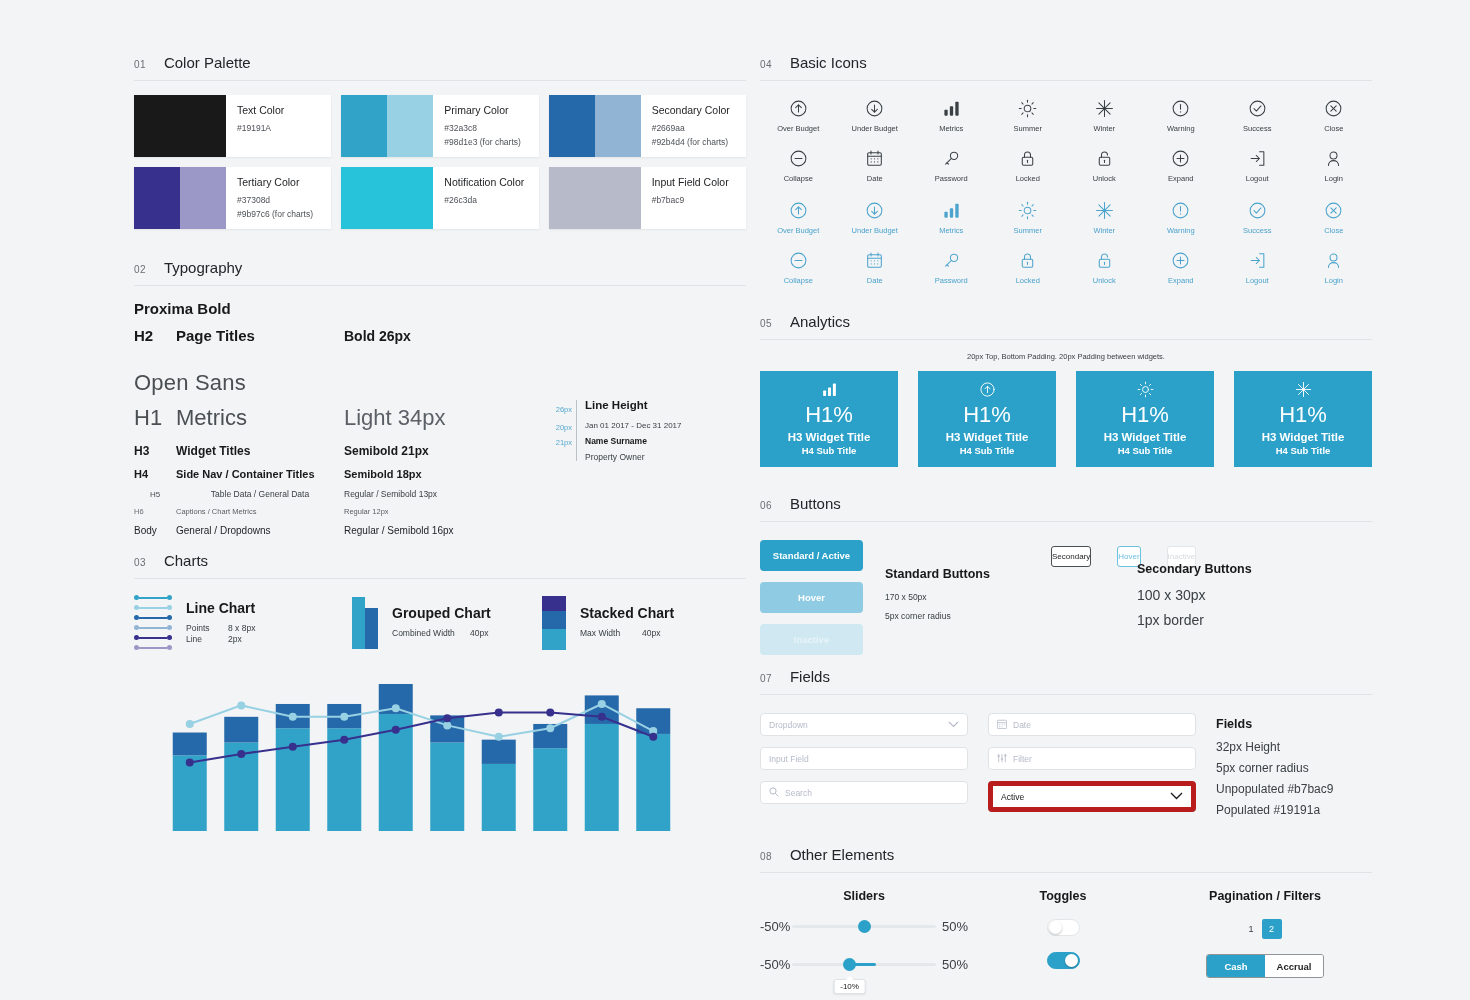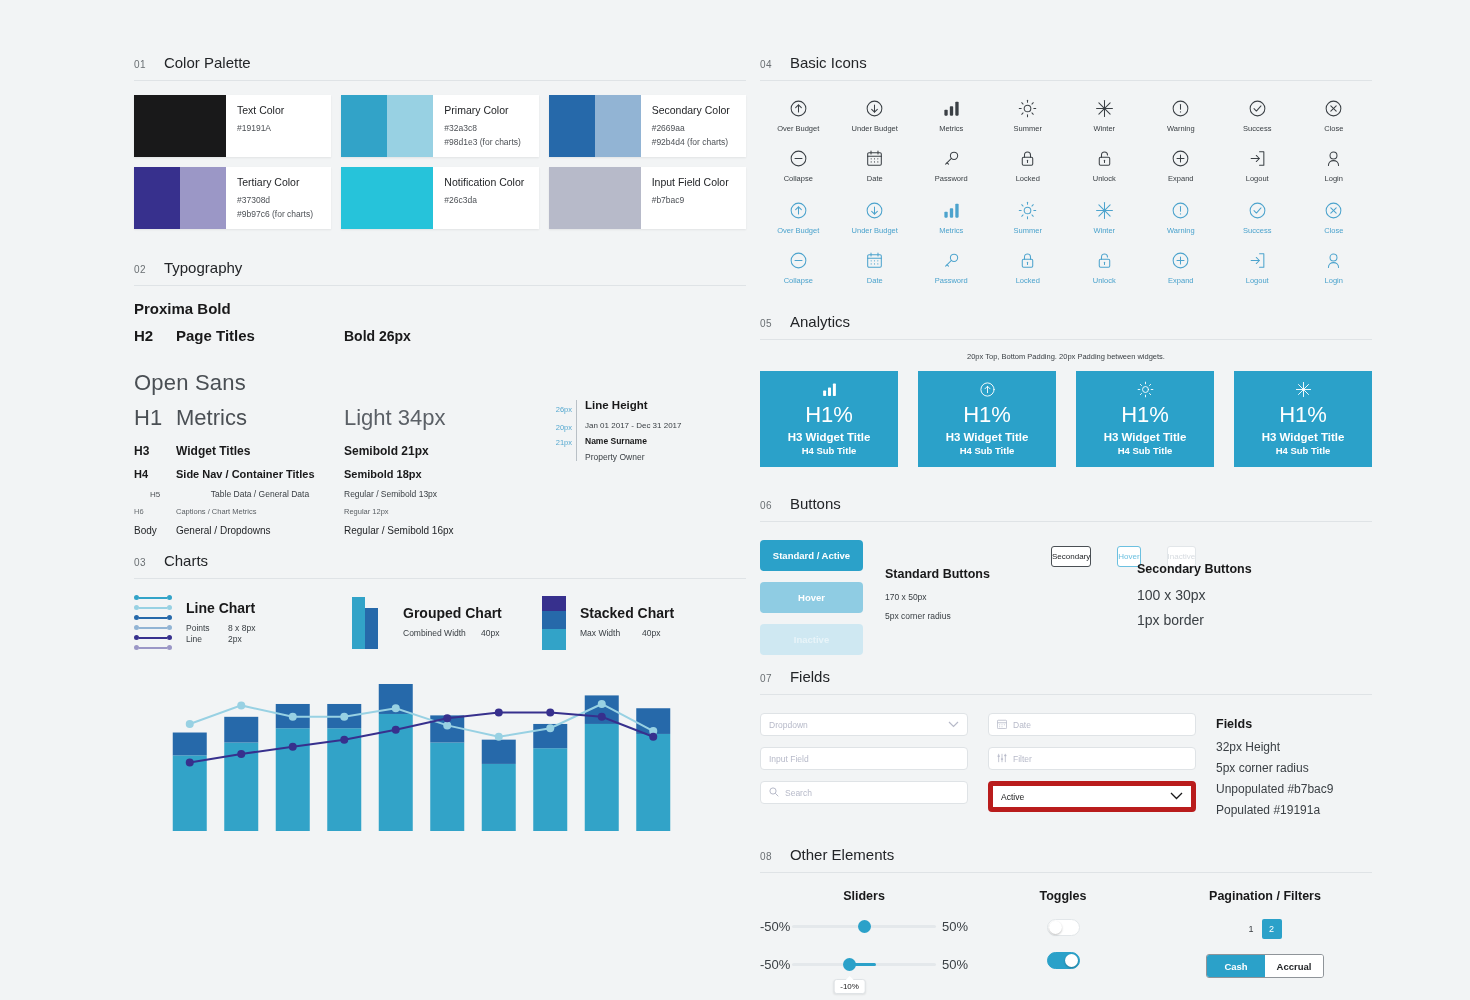--- a/index.html
+++ b/index.html
@@ -365,21 +365,21 @@
                 <span>8 x 8px</span>
               </div>
             <div style="display:flex;">
                 <span class="k">Line</span>
                 <span>2px</span>
               </div>
           </div>
         </div>
       </div>
 
-      <div class="cl" style="width:190px;gap:11px;">
+      <div class="cl" style="width:190px;">
         <div class="grp-icon">
           <div style="width:13px;height:52px;background:#32a3c8;"></div>
           <div style="width:13px;height:41px;background:#2669aa;"></div>
         </div>
         <div class="cl-txt">
           <div class="cl-title">Grouped Chart</div>
           <div class="cl-meta">
               <span class="k" style="width:78px;">Combined Width</span>
               <span>40px</span>
             </div>

